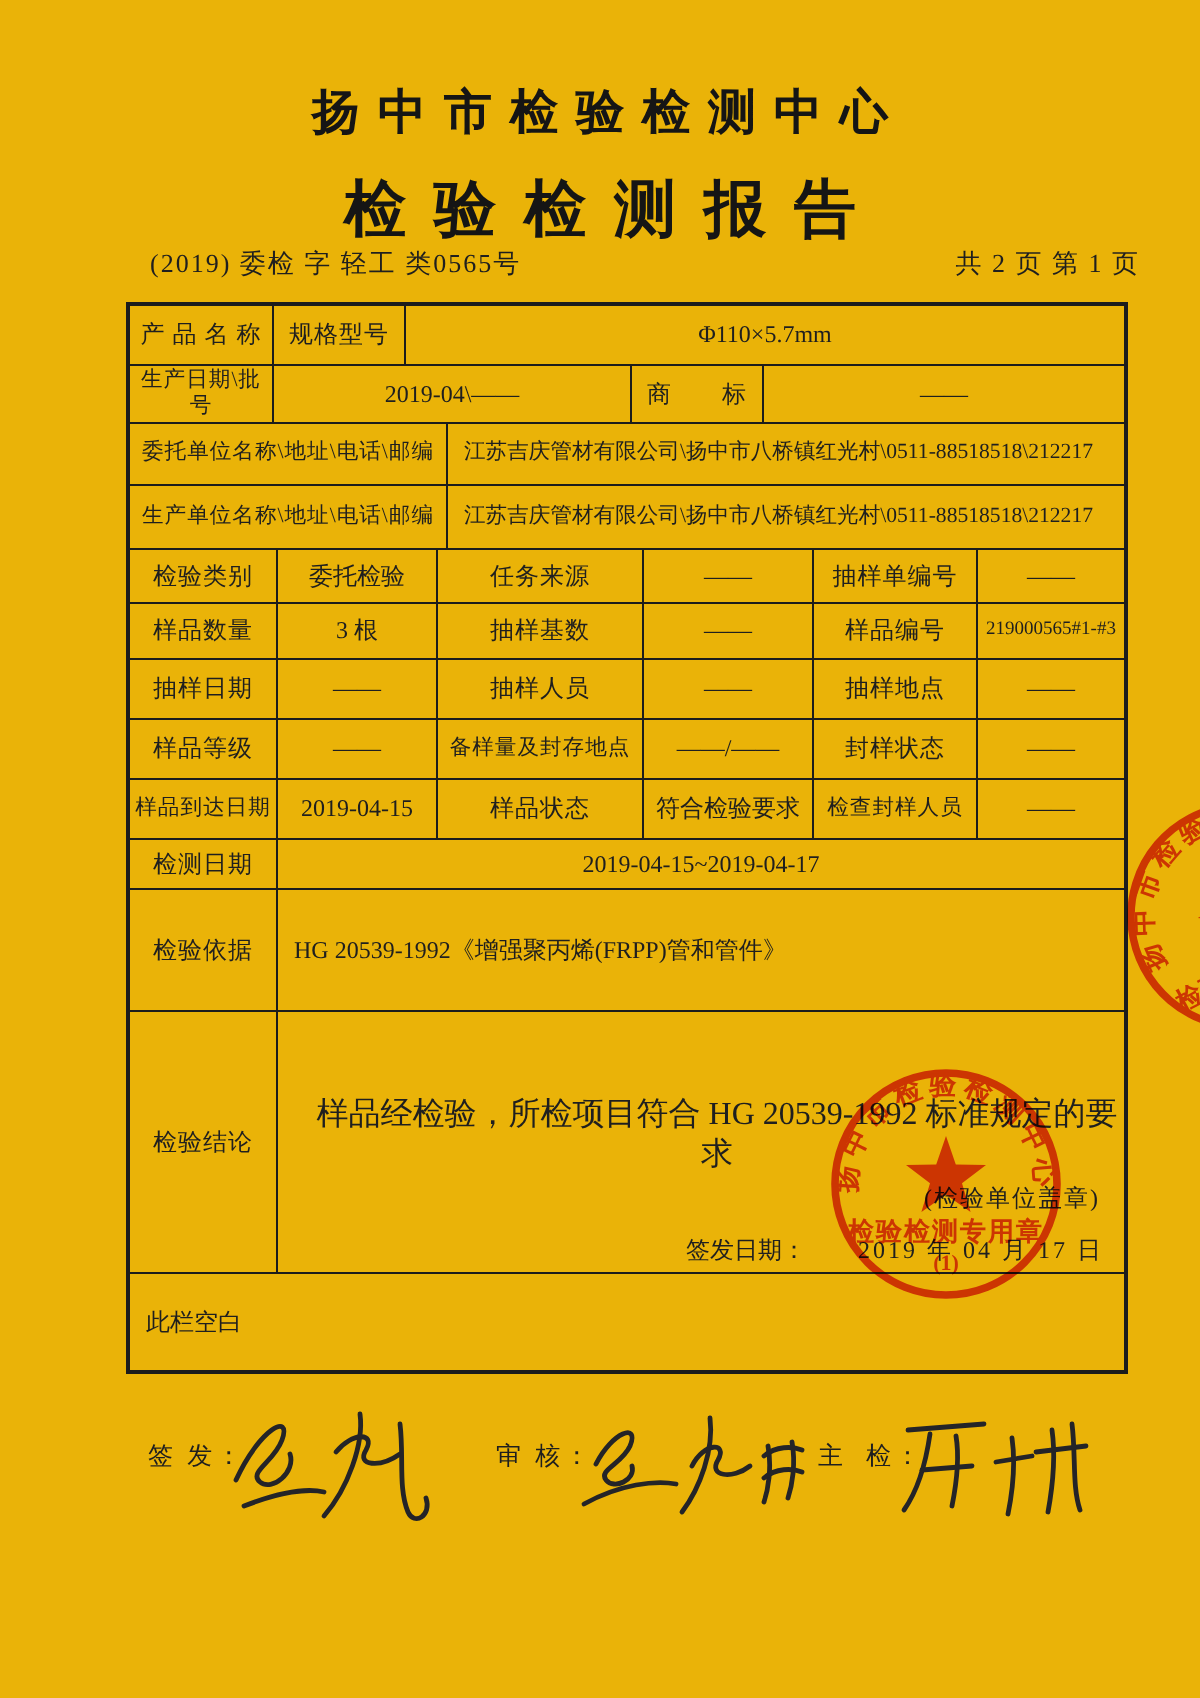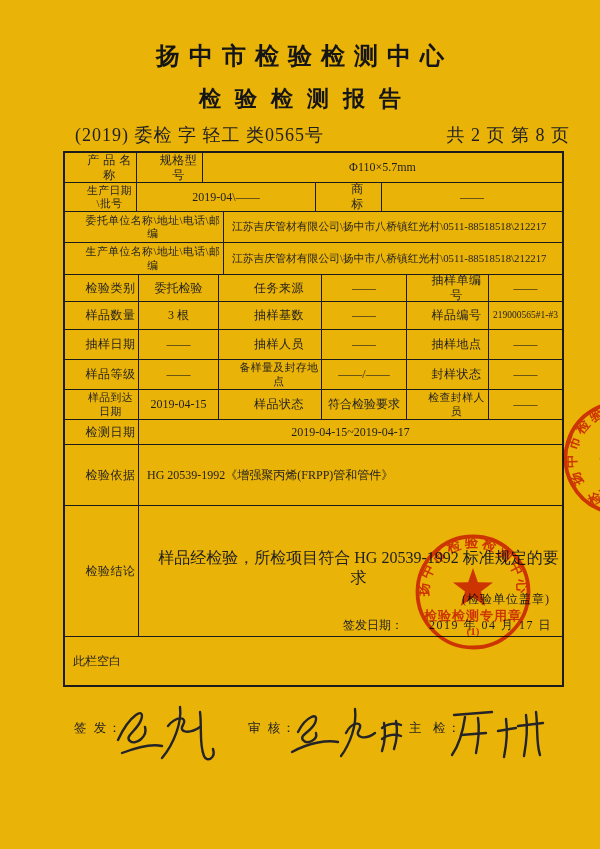--- a/index.html
+++ b/index.html
@@ -10,43 +10,43 @@
     font-family:"Liberation Serif","DejaVu Serif",serif;
     color:#1f1f1f;
   }
   .org-title {
     position:absolute; top:40px; left:0; width:100%;
     text-align:center; font-size:24px; font-weight:bold;
     letter-spacing:9px; text-indent:9px; color:#151515;
   }
   .report-title {
     position:absolute; top:84px; left:0; width:100%;
-    text-align:center; font-size:22px; font-weight:bold;
+    text-align:center; font-size:31px; font-weight:bold;
     letter-spacing:14px; text-indent:14px; color:#151515;
   }
   .doc-line {
     position:absolute; top:123px; left:75px; right:30px;
     display:flex; justify-content:space-between;
-    font-size:18px; letter-spacing:1px;
+    font-size:13px; letter-spacing:1px;
   }
   
   .report-table {
     position:absolute; left:63px; top:151px; width:501px;
     border:2px solid #1c1c1c; background:transparent;
   }
   .tr { display:flex; border-bottom:1.4px solid #1c1c1c; }
   .tr:last-child { border-bottom:none; }
   .td {
     border-right:1.4px solid #1c1c1c;
     display:flex; align-items:center; justify-content:center;
     font-size:12px; text-align:center; line-height:1.25; padding:1px 2px;
     overflow:hidden;
   }
   .td:last-child { border-right:none; flex:1; }
-  .lbl { letter-spacing:0.5px;padding-left:20px; }
+  .lbl { letter-spacing:0.5px; }
   .left { justify-content:flex-start; text-align:left; padding-left:8px; }
   .small { font-size:10.8px; }
   .tiny { font-size:9.5px; }
   
   .h30{height:30px} .h29{height:29px} .h31{height:31px} .h32{height:32px}
   .h27{height:27px} .h28{height:28px} .h25{height:25px}
   .h61{height:61px} .h131{height:131px} .h48{height:48px}
   
   .w74{width:74px} .w80{width:80px} .w103{width:103px} .w85{width:85px}
   .w82{width:82px} .w72{width:72px} .w179{width:179px} .w66{width:66px}
@@ -71,21 +71,21 @@
 </head>
 <body>
 
 <div class="page">
 
   <div class="org-title">扬中市检验检测中心</div>
   <div class="report-title">检验检测报告</div>
 
   <div class="doc-line">
     <span>(2019)  委检 字 轻工 类0565号</span>
-    <span>共 2 页 第 8 页</span>
+    <span>共 2 页 第 1 页</span>
   </div>
 
   <div class="report-table">
 
     <div class="tr h30">
       <div class="td lbl w72">产 品 名 称</div>
       <div class="td lbl w66">规格型号</div>
       <div class="td">Φ110×5.7mm</div>
     </div>
 

